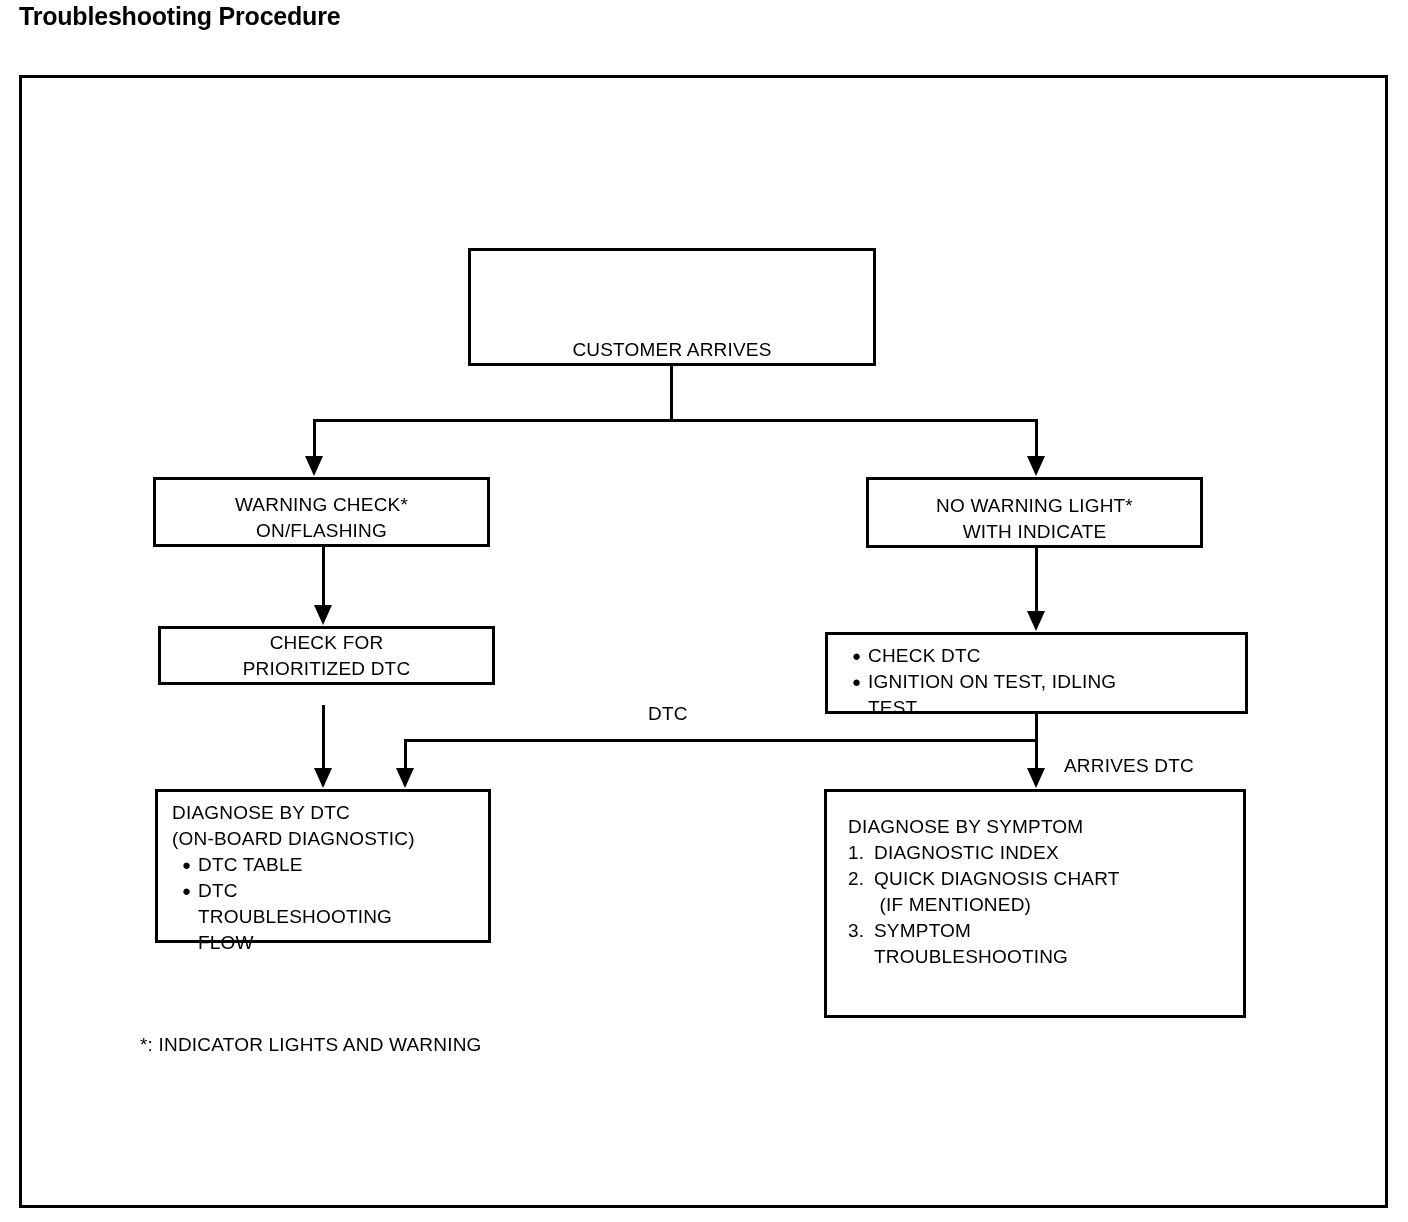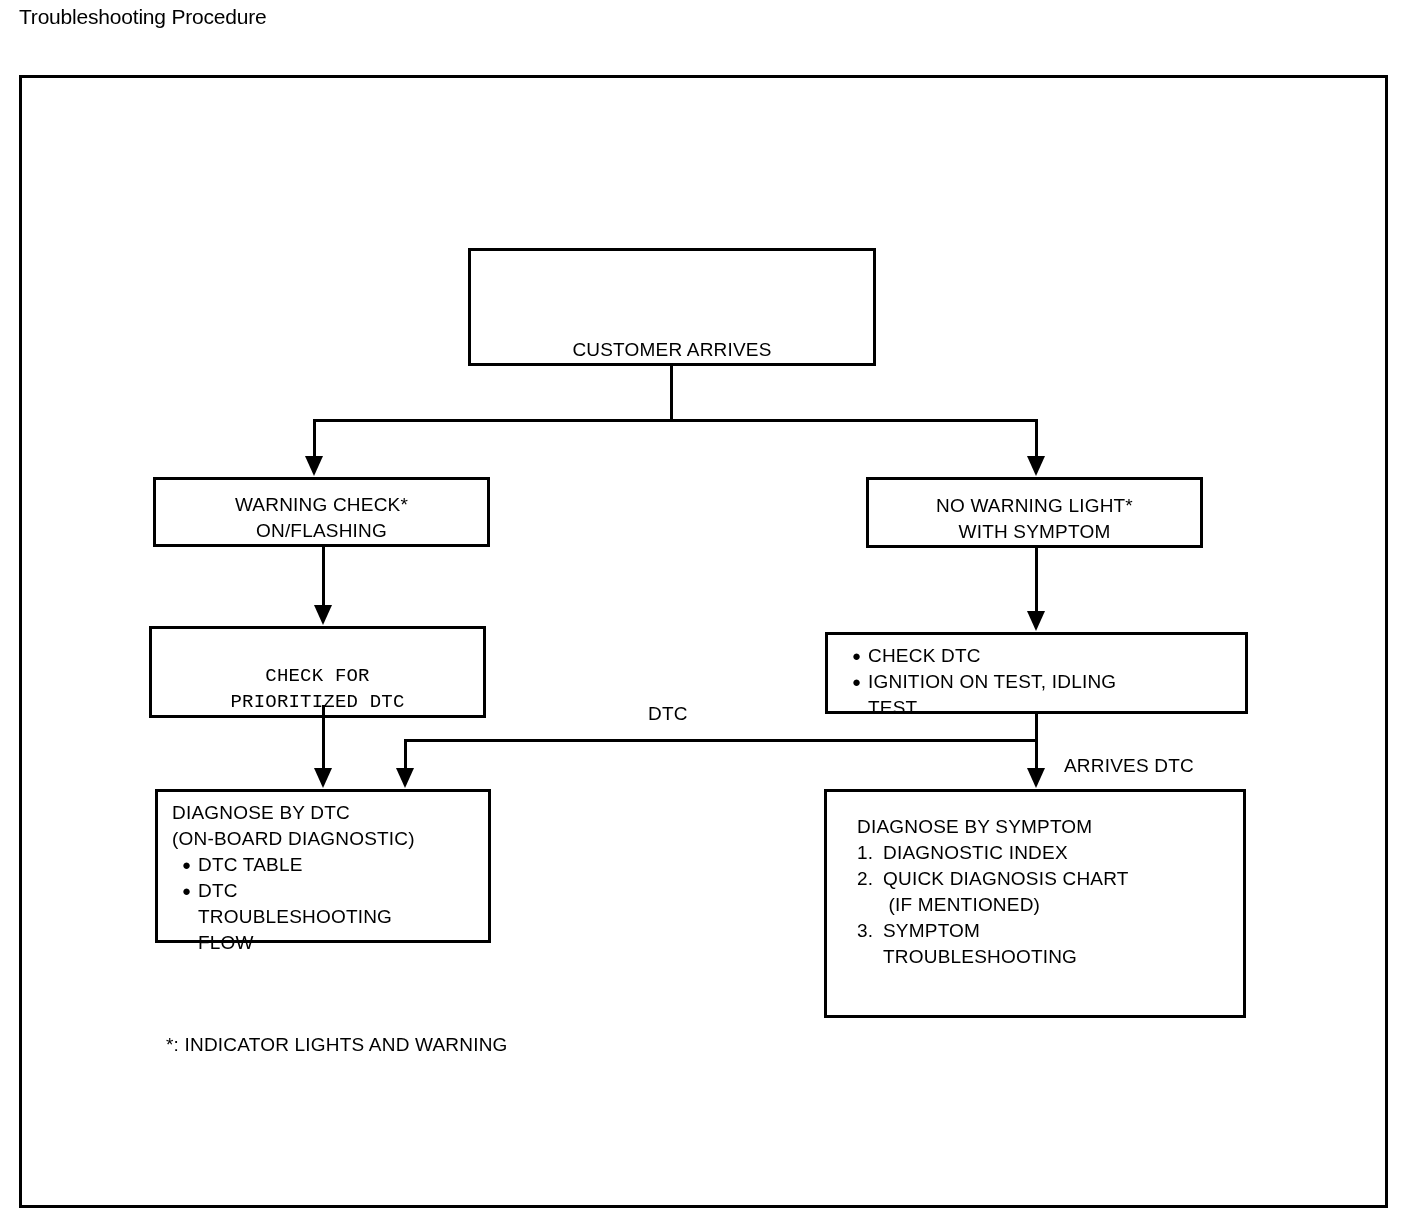--- a/index.html
+++ b/index.html
@@ -24,22 +24,22 @@
   }
 
   
   .title-block {
     position: absolute;
     left: 19px;
     top: 4px;
     width: 800px;
   }
   .title-line {
-    font-size: 21px;
-    font-weight: normal;
+    font-size: 25px;
+    font-weight: bold;
     letter-spacing: -0.2px;
     line-height: 25px;
     white-space: nowrap;
   }
 
   
   .frame {
     position: absolute;
     left: 19px;
     top: 75px;
@@ -72,21 +72,21 @@
     align-items: flex-start;
     justify-content: flex-start;
     text-align: left;
   }
   .node.leftalign .inner { padding: 8px 0 0 14px; }
 
   
   #node-customer-arrives { left: 468px;  top: 248px;  width: 408px; height: 118px; }
   #node-warning-light    { left: 153px;  top: 477px;  width: 337px; height: 70px;  }
   #node-no-warning-light { left: 866px;  top: 477px;  width: 337px; height: 71px;  }
-  #node-check-prioritized{ left: 149px;  top: 626px;  width: 337px; height: 92px; font-family: Liberation Mono, monospace;  }
+  #node-check-prioritized{ left: 158px;  top: 626px;  width: 337px; height: 59px;  }
   #node-check-dtc        { left: 825px;  top: 632px;  width: 423px; height: 82px;  }
   #node-diagnose-dtc     { left: 155px;  top: 789px;  width: 336px; height: 154px; }
   #node-diagnose-symptom { left: 824px;  top: 789px;  width: 422px; height: 229px; }
 
   
   .li { display: flex; align-items: flex-start; }
   .li .bullet {
     flex: 0 0 auto;
     width: 26px;
     text-align: left;
@@ -122,21 +122,21 @@
     line-height: 22px;
     white-space: nowrap;
     letter-spacing: 0.2px;
   }
   #label-dtc         { left: 648px;  top: 703px; }
   #label-without-dtc { left: 1064px; top: 755px; }
 
   
   .footnote {
     position: absolute;
-    left: 166px;
+    left: 140px;
     top: 980px;
     font-size: 19px;
     line-height: 26px;
     white-space: pre;
     letter-spacing: 0.2px;
   }
 </style>
 </head>
 <body>
 
@@ -155,21 +155,21 @@
   <div class="node center" id="node-warning-light">
     <div class="inner">
       <span class="txt">WARNING CHECK*</span>
       <span class="txt">ON/FLASHING</span>
     </div>
   </div>
 
   <div class="node center" id="node-no-warning-light">
     <div class="inner">
       <span class="txt">NO WARNING LIGHT*</span>
-      <span class="txt">WITH SYMPTOM</span>
+      <span class="txt">WITH INDICATE</span>
     </div>
   </div>
 
   <div class="node center" id="node-check-prioritized">
     <div class="inner">
       <span class="txt">CHECK FOR</span>
       <span class="txt">PRIORITIZED DTC</span>
     </div>
   </div>
 
@@ -198,21 +198,21 @@
       <div class="li">
         <span class="bullet">●</span>
         <span class="litxt">DTC
 TROUBLESHOOTING
 FLOW</span>
       </div>
     </div>
   </div>
 
   <div class="node leftalign" id="node-diagnose-symptom">
-    <div class="inner" style="padding-top:22px;padding-left:30px;">
+    <div class="inner" style="padding-top:22px;padding-left:21px;">
       <span class="txt">DIAGNOSE BY SYMPTOM</span>
       <div class="li">
         <span class="num">1.</span>
         <span class="litxt">DIAGNOSTIC INDEX</span>
       </div>
       <div class="li">
         <span class="num">2.</span>
         <span class="litxt">QUICK DIAGNOSIS CHART
  (IF MENTIONED)</span>
       </div>

